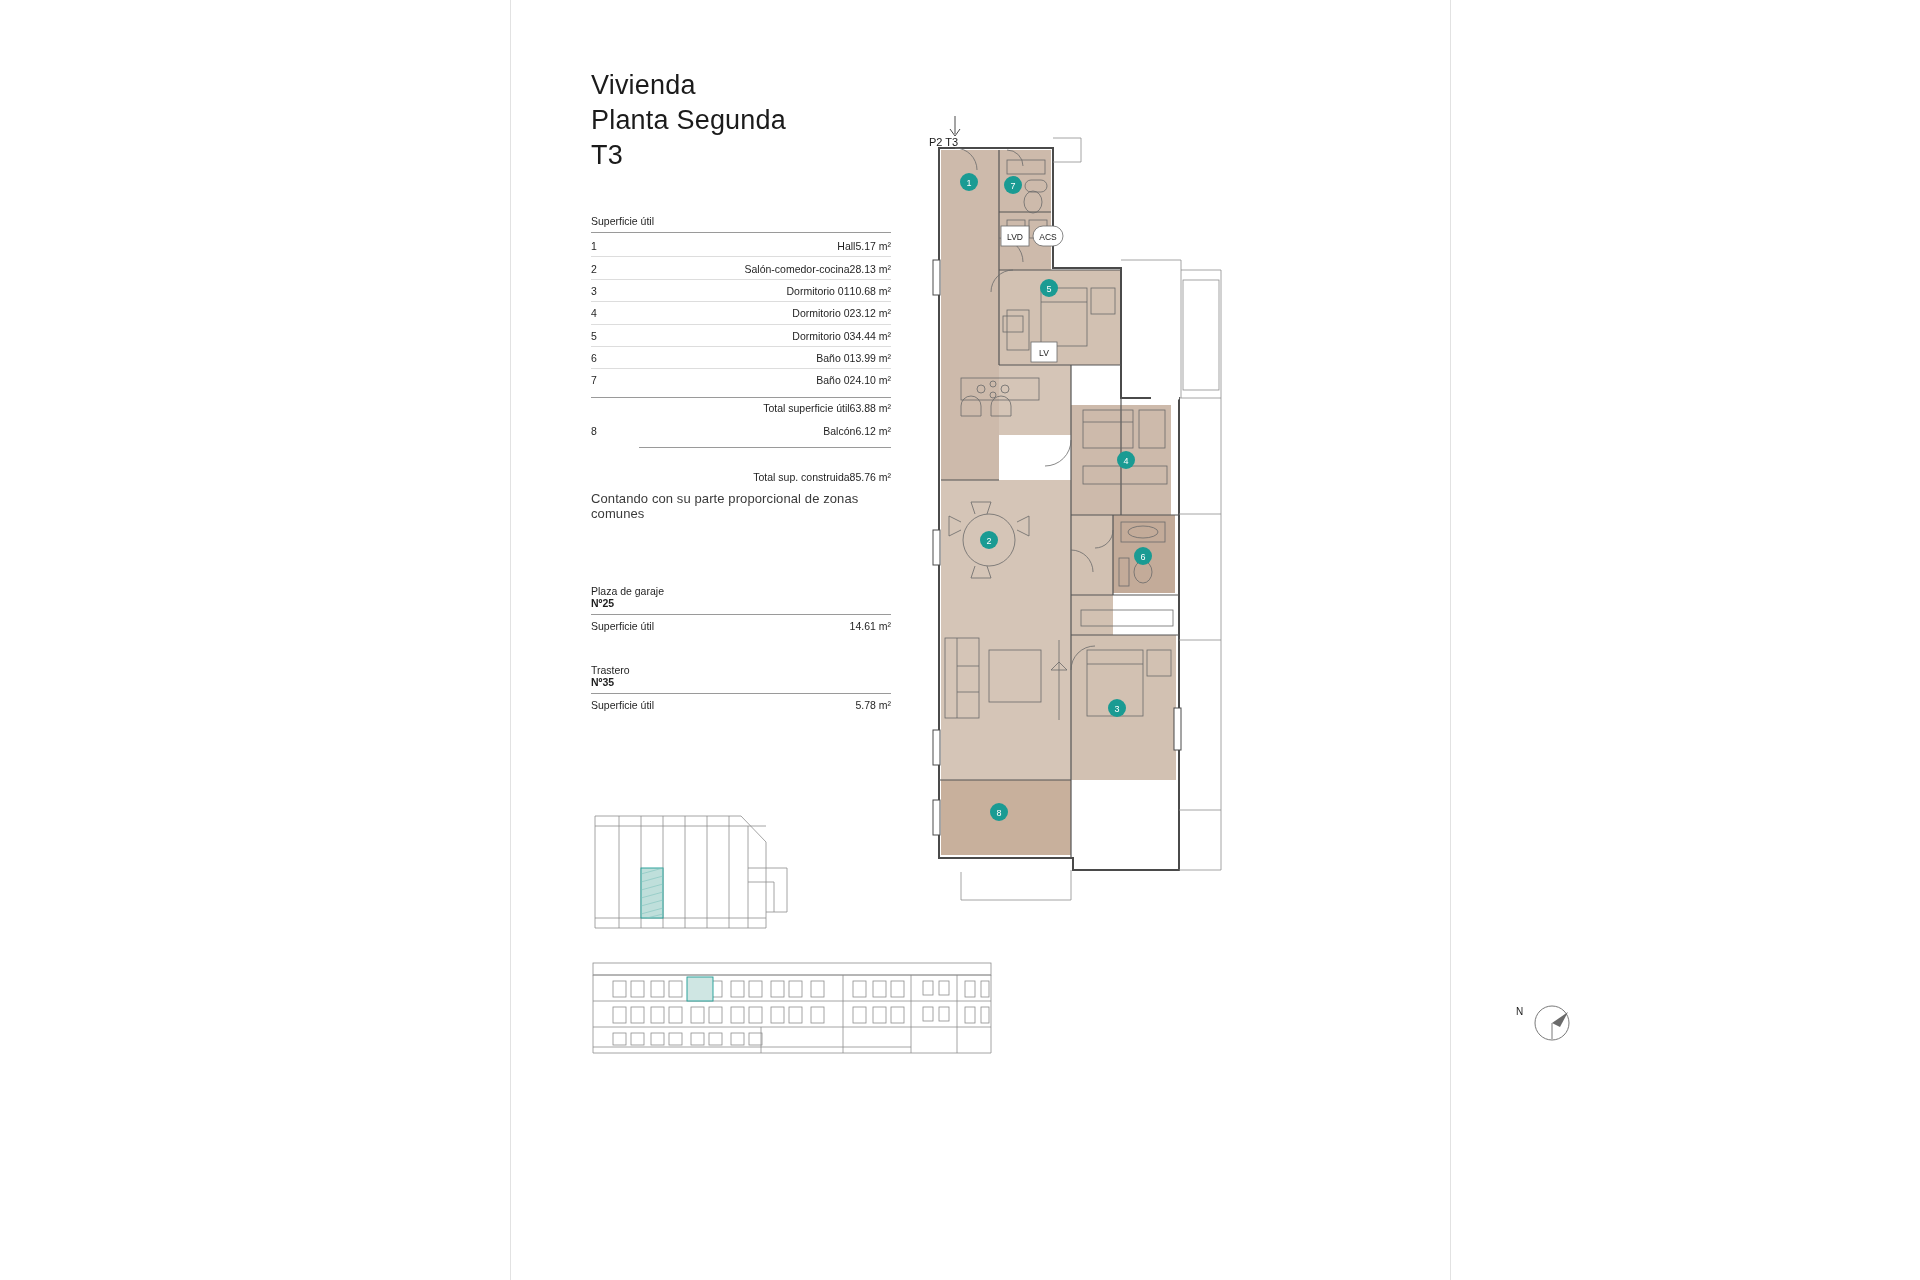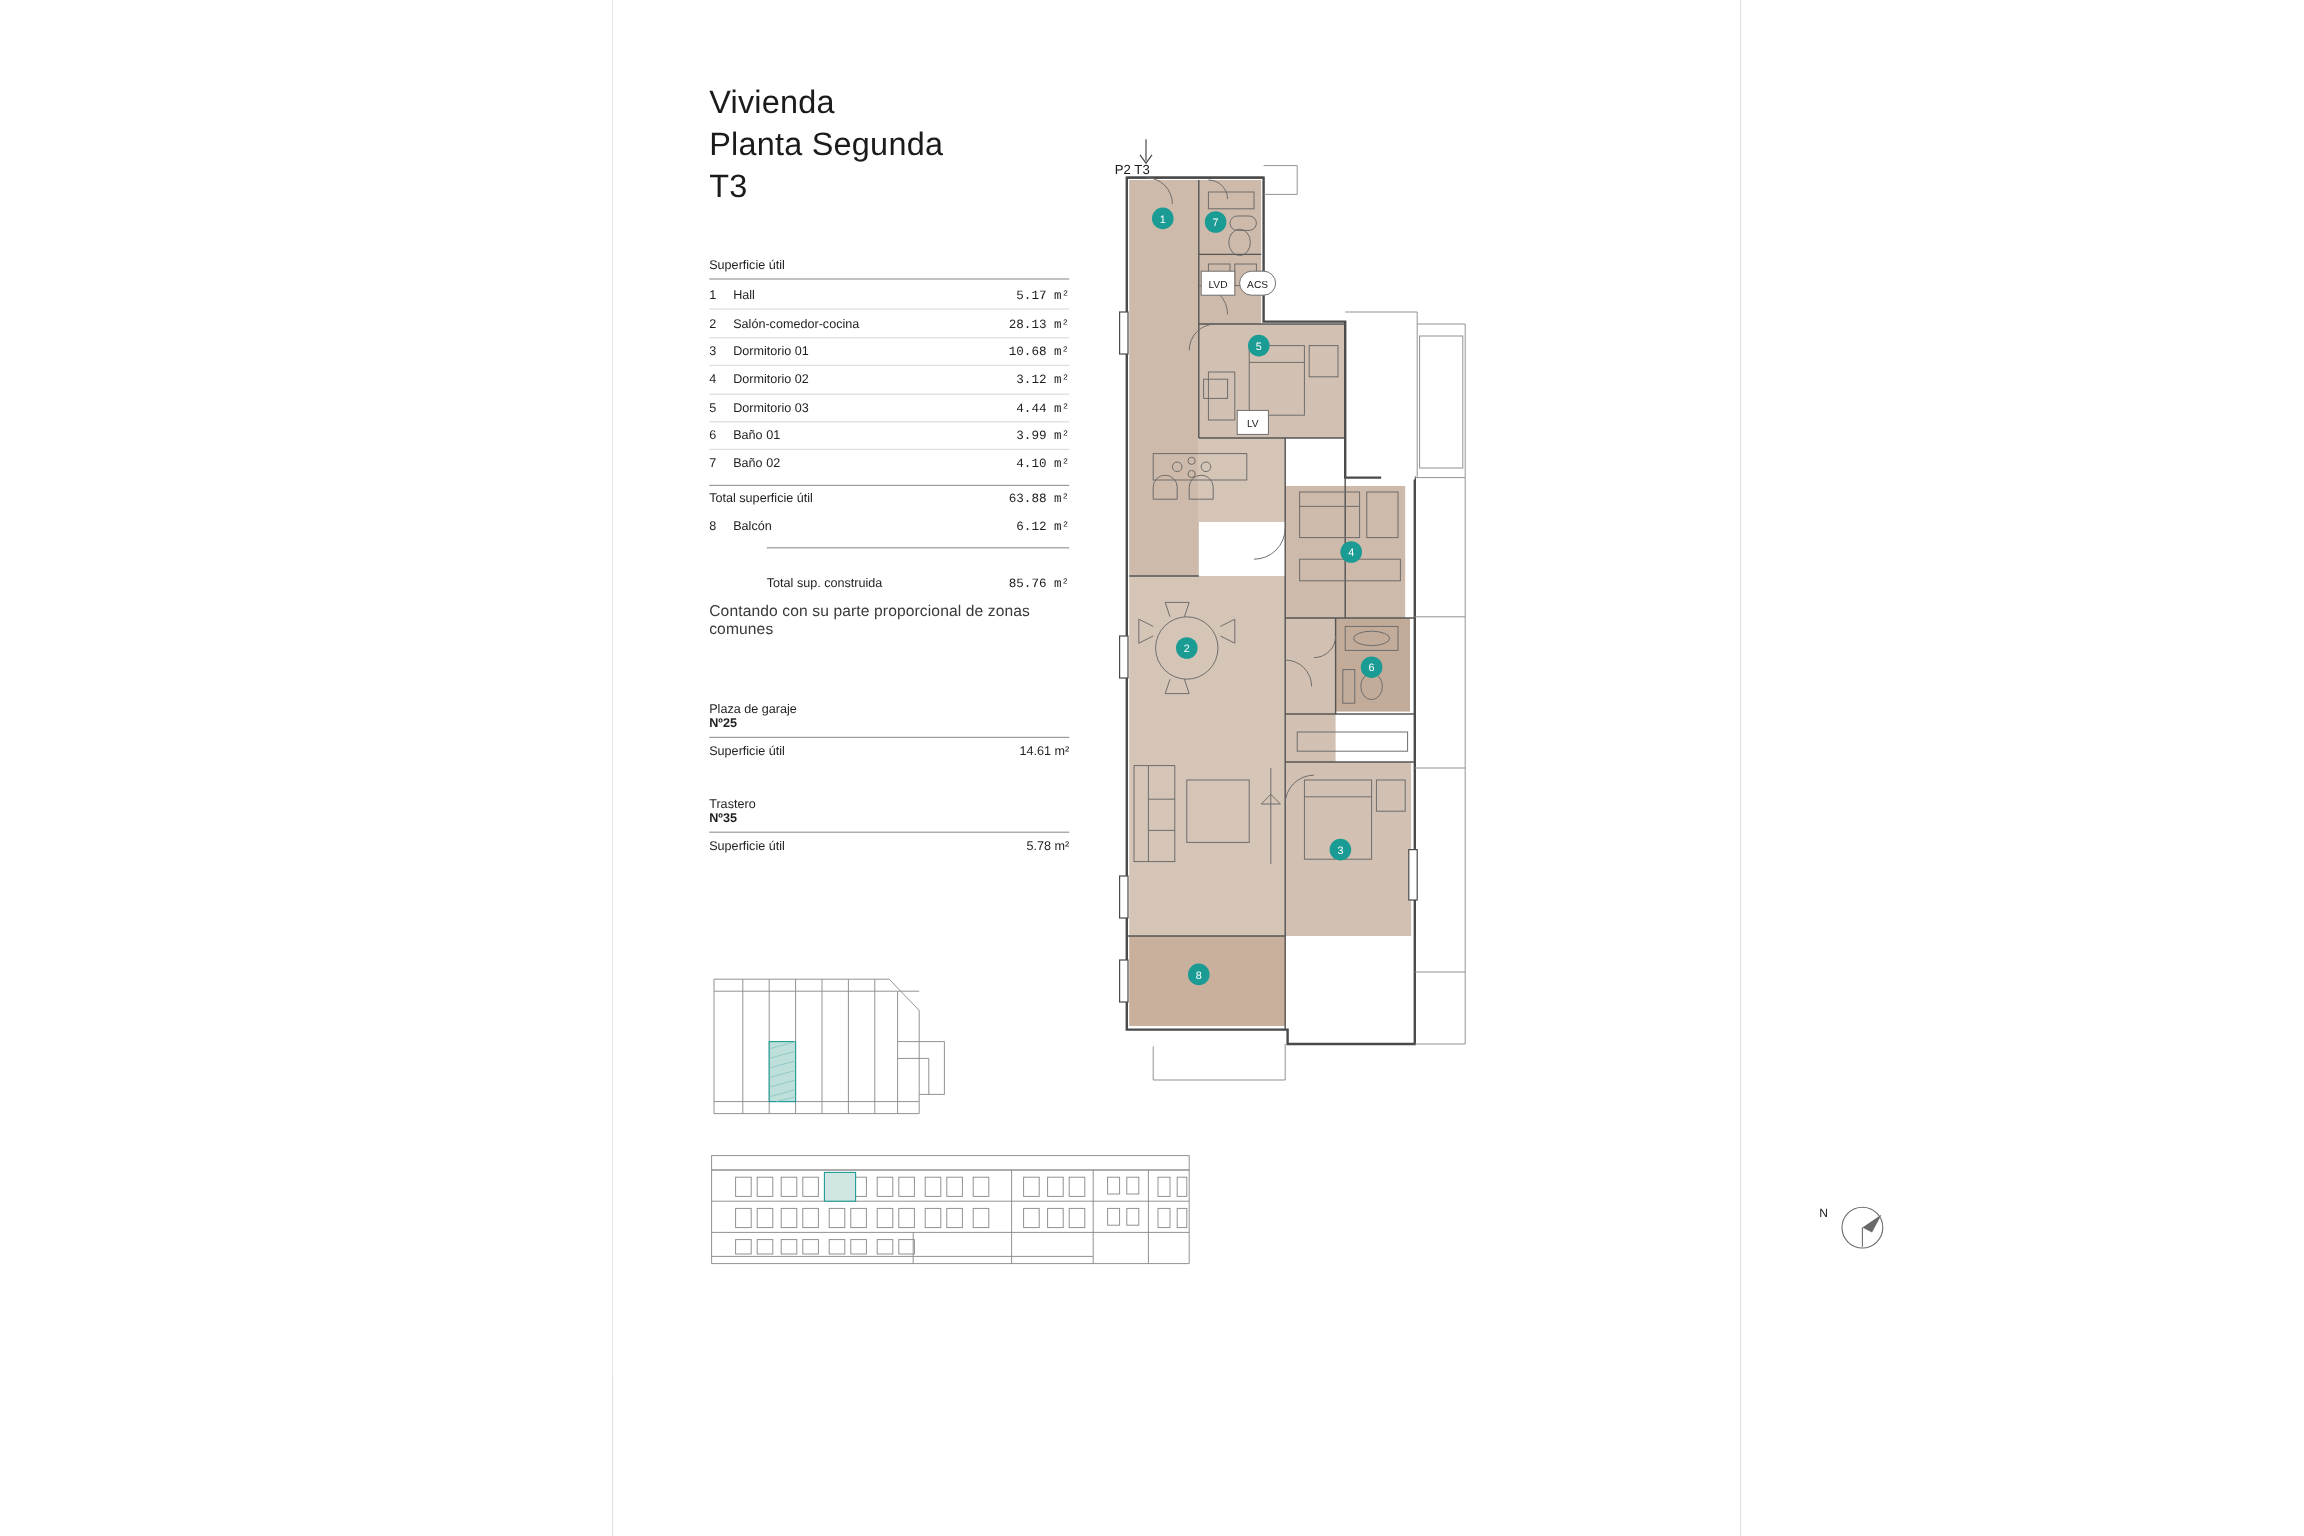--- a/index.html
+++ b/index.html
@@ -65,22 +65,22 @@
     display: flex;
     align-items: baseline;
     padding: 5.2px 0 4.2px 0;
     border-bottom: 1px solid #ddd;
   }
   .row .num {
     width: 20px;
     flex: none;
     color: #1f1f1f;
   }
-  .row .lab { flex: 1 1 auto; }
-  .row .val { flex: none; text-align: right; white-space: nowrap; font-family: Liberation Mono, monospace; }
+  .row .lab { flex: 1 1 auto; text-align: right; }
+  .row .val { flex: none; text-align: right; white-space: nowrap; }
   .row.nolast { border-bottom: none; }
   .row.total {
     border-bottom: none;
     border-top: 1px solid #9a9a9a;
     margin-top: 6px;
     padding-top: 4px;
   }
   .row.total .lab { padding-left: 0; }
   .row.sub {
     border-bottom: none;

